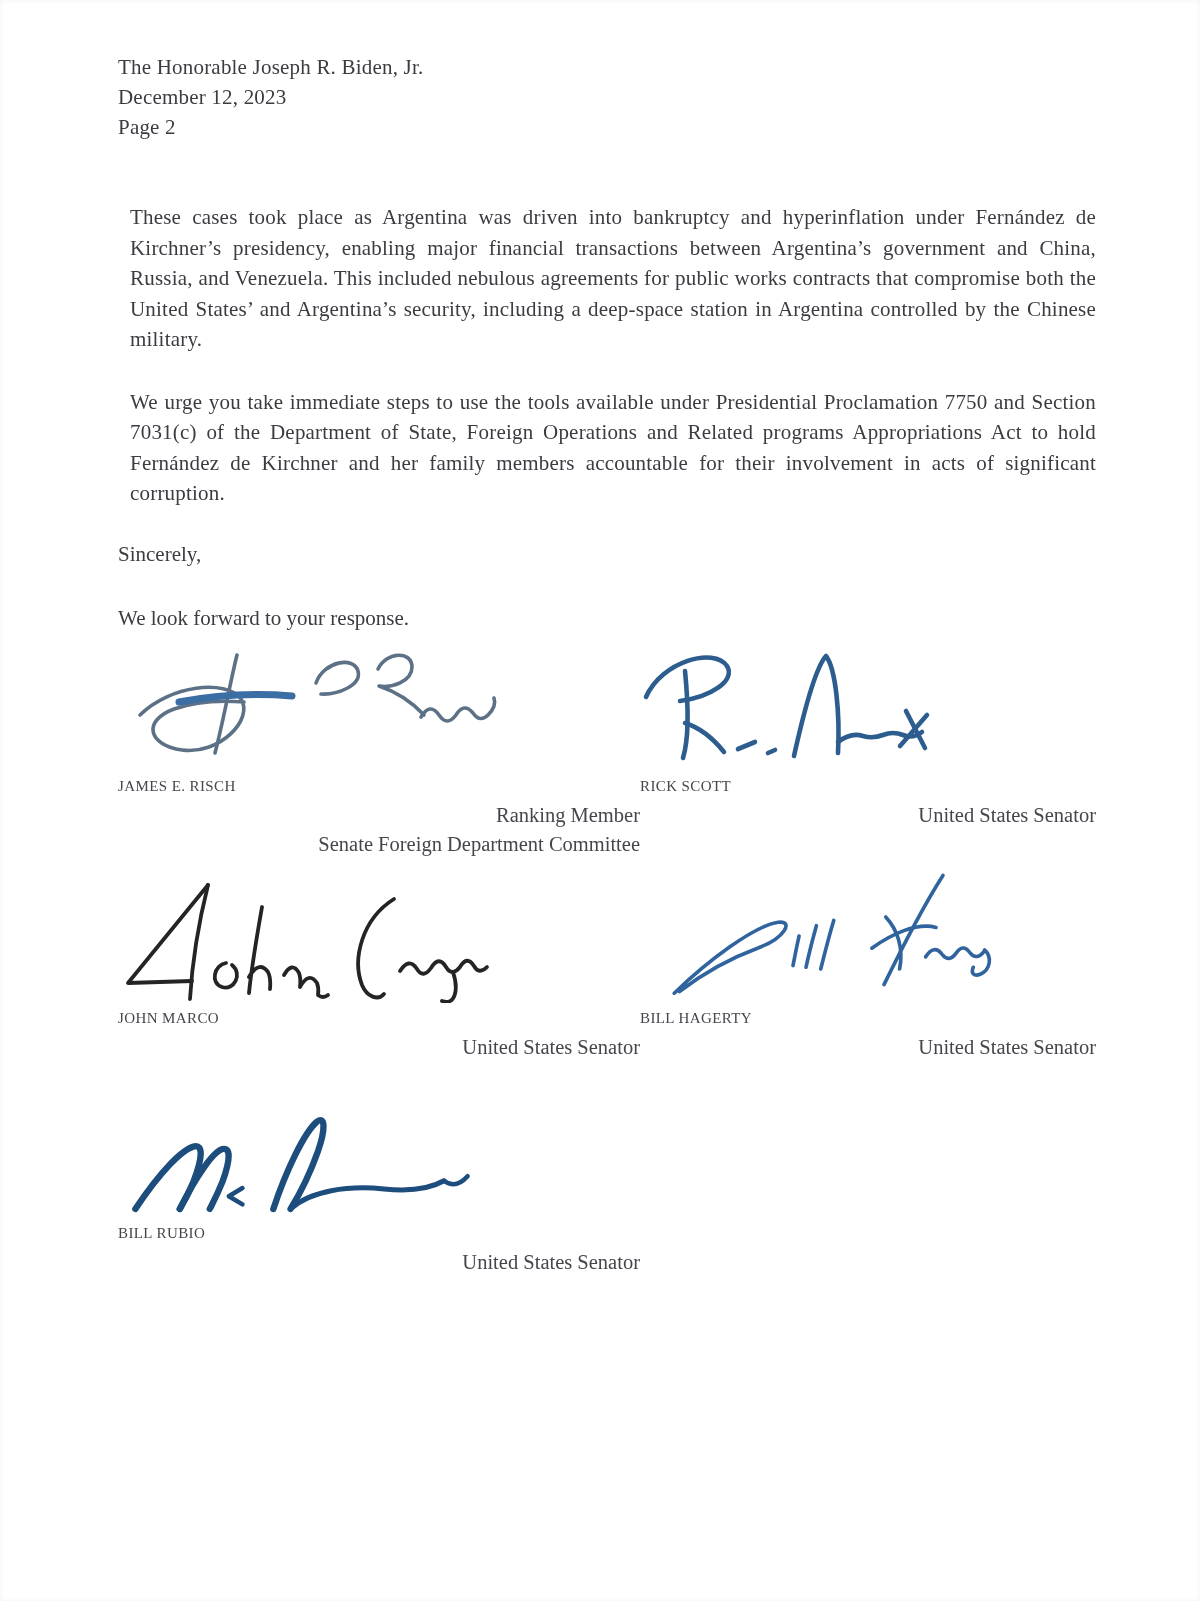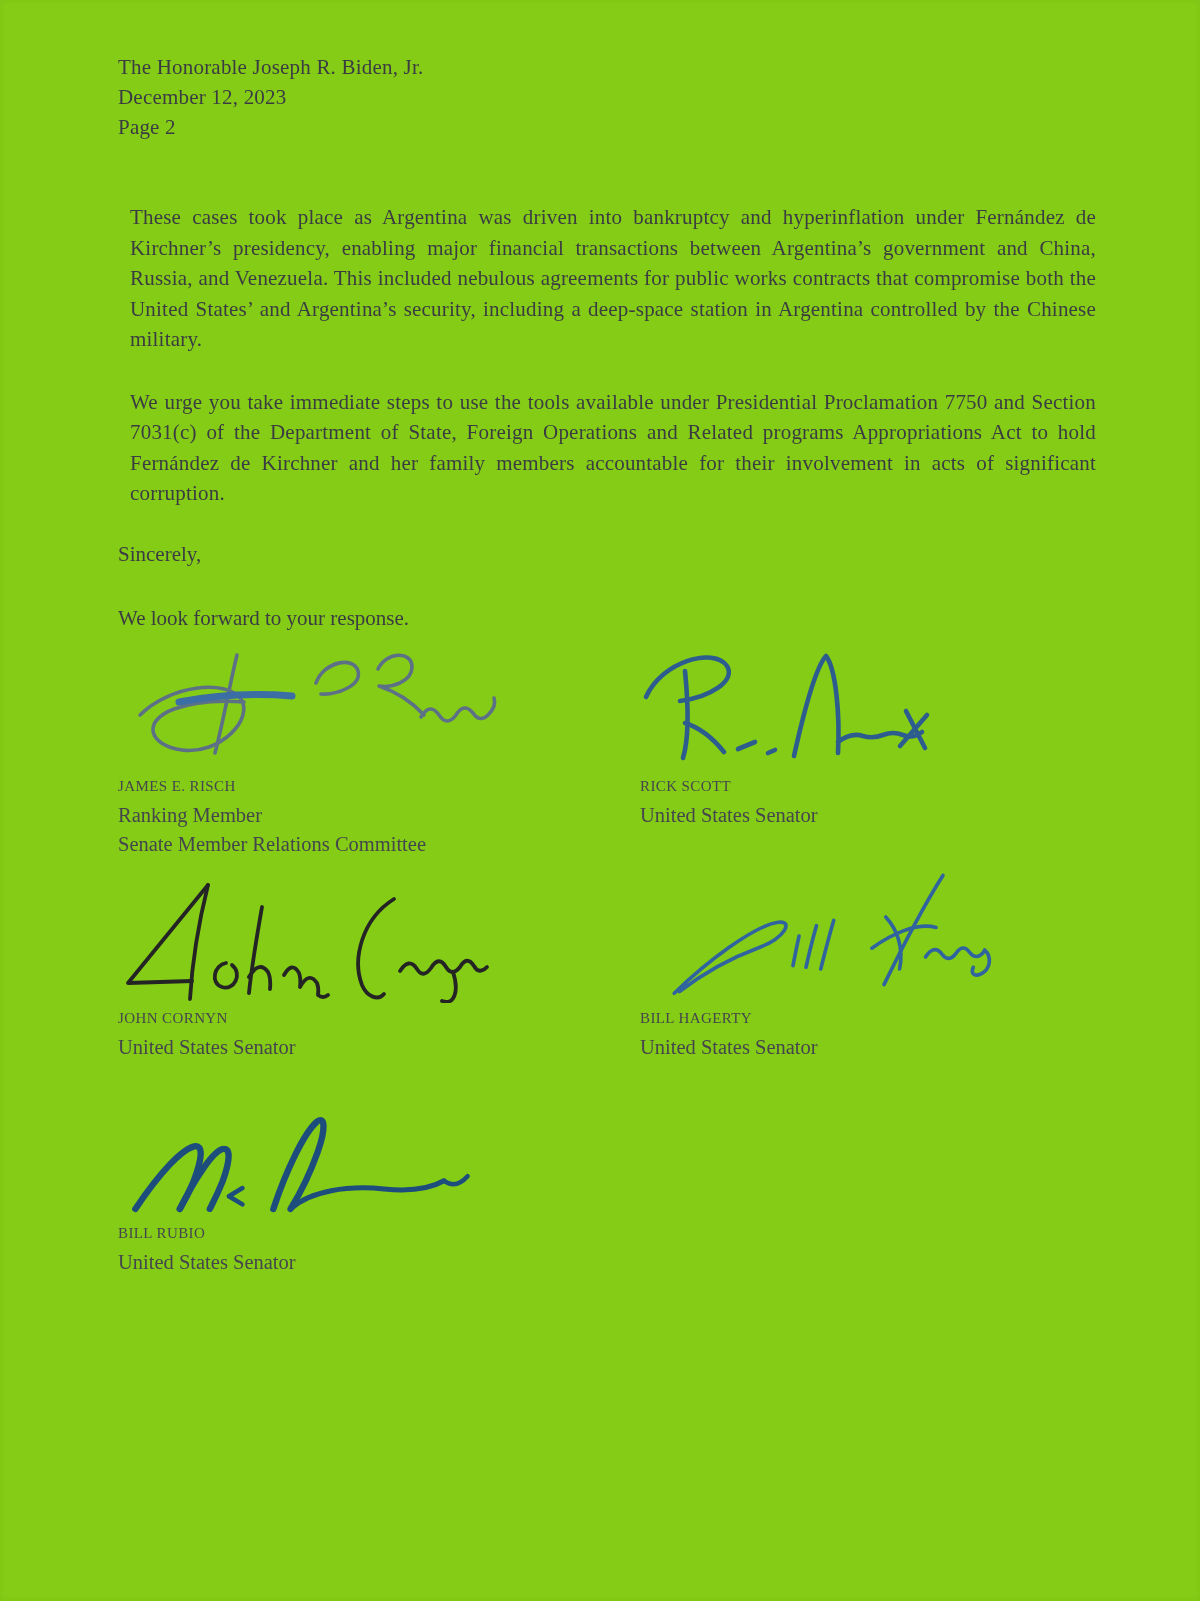--- a/index.html
+++ b/index.html
@@ -2,21 +2,21 @@
 <html><head>
 <meta charset="utf-8">
 <style>
   * { margin: 0; padding: 0; box-sizing: border-box; }
   html, body { background: #e9e9e9; }
   .page {
     position: relative;
     width: 1200px;
     height: 1601px;
     margin: 0 auto;
-    background: #84cc16;
+    background: #ffffff;
     font-family: "Liberation Serif", serif;
     color: #3b3c42;
     overflow: hidden;
     box-shadow: inset 0 0 6px rgba(0,0,0,0.05);
   }
   .content {
     position: absolute;
     left: 118px;
     top: 52px;
     width: 978px;
@@ -51,20 +51,21 @@
   .sig-name {
     font-size: 15px;
     line-height: 30px;
     letter-spacing: 0.4px;
     color: #45464c;
   }
   .sig-title {
     font-size: 20.5px;
     line-height: 29px;
     color: #45464c;
+    text-align: right;
   }
   .row2 { margin-top: 14px; }
   .row3 { margin-top: 38px; }
 </style>
 </head>
 <body>
 
 <div class="page">
   <div class="content">
 
@@ -86,21 +87,21 @@
             <path d="M 16,76 C 46,46 102,40 117,60 C 130,80 96,116 58,111 C 24,106 18,82 50,70 C 70,63 96,61 120,63"></path>
             <path d="M 113,16 C 106,44 99,84 91,114"></path>
             <path d="M 192,44 C 200,22 230,17 234,32 C 238,47 212,56 197,55"></path>
             <path d="M 254,30 C 263,12 288,12 288,28 C 288,43 267,49 255,47 C 273,53 288,63 300,76"></path>
             <path d="M 297,78 q 9,-15 18,-2 q 8,12 17,0 q 8,-13 17,-2 q 7,10 15,2 c 5,-5 8,-11 6,-17"></path>
           </g>
           <path d="M 55,63 C 92,56 132,54 168,57" fill="none" stroke-linecap="round" stroke-width="7" stroke="#3a6ea5"></path>
         </svg>
         <div class="sig-name">JAMES E. RISCH</div>
         <div class="sig-title">Ranking Member</div>
-        <div class="sig-title">Senate Member Relations Committee</div>
+        <div class="sig-title">Senate Foreign Department Committee</div>
       </div>
 
       <div class="sig-block">
         <svg class="sig-art" width="340" height="132" viewBox="0 0 340 132" style="margin-left:-18px;">
           <g fill="none" stroke-linecap="round" stroke-linejoin="round" stroke-width="4.6" stroke="#2d5d8e">
             <path d="M 24,58 C 40,22 92,8 105,27 C 114,42 88,58 58,62"></path>
             <path d="M 63,32 C 66,62 68,96 61,119"></path>
             <path d="M 63,84 C 82,90 94,103 102,113"></path>
             <path d="M 116,110 l 17,-7"></path>
             <path d="M 146,114 l 7,-3"></path>
@@ -122,21 +123,21 @@
             <path d="M 100,12 C 91,48 84,92 82,126"></path>
             <path d="M 100,12 L 20,110 L 84,108"></path>
             <path d="M 118,90 C 106,92 102,110 114,114 C 126,118 135,101 124,92"></path>
             <path d="M 154,34 C 148,68 143,100 141,120 M 141,104 q 10,-17 19,-5 q 3,6 2,17"></path>
             <path d="M 176,102 q 8,-14 15,-2 q 2,5 1,14 q 9,-16 17,-4 q 2,5 1,12 q 5,4 10,0"></path>
             <path d="M 286,26 C 254,46 244,86 254,112 C 259,124 270,128 276,121"></path>
             <path d="M 292,98 q 9,-14 17,-2 q 6,10 14,-1 q 8,-13 15,-1 q 6,10 14,0 q 7,-12 14,-1 q 5,9 13,1"></path>
             <path d="M 345,99 C 351,117 347,133 334,128"></path>
           </g>
         </svg>
-        <div class="sig-name">JOHN CORNYN</div>
+        <div class="sig-name">JOHN MARCO</div>
         <div class="sig-title">United States Senator</div>
       </div>
 
       <div class="sig-block">
         <svg class="sig-art" width="410" height="130" viewBox="0 0 410 150" style="margin-top:-8px; margin-bottom:8px;">
           <g fill="none" stroke-linecap="round" stroke-linejoin="round" stroke-width="4.2" stroke="#2f649e">
             <path d="M 8,148 C 45,112 100,70 128,66 C 146,64 136,84 104,96 C 74,107 40,126 14,146"></path>
             <path d="M 152,82 C 149,95 147,106 145,116"></path>
             <path d="M 172,70 C 167,88 163,104 160,118"></path>
             <path d="M 192,64 C 186,84 181,104 177,120"></path>

